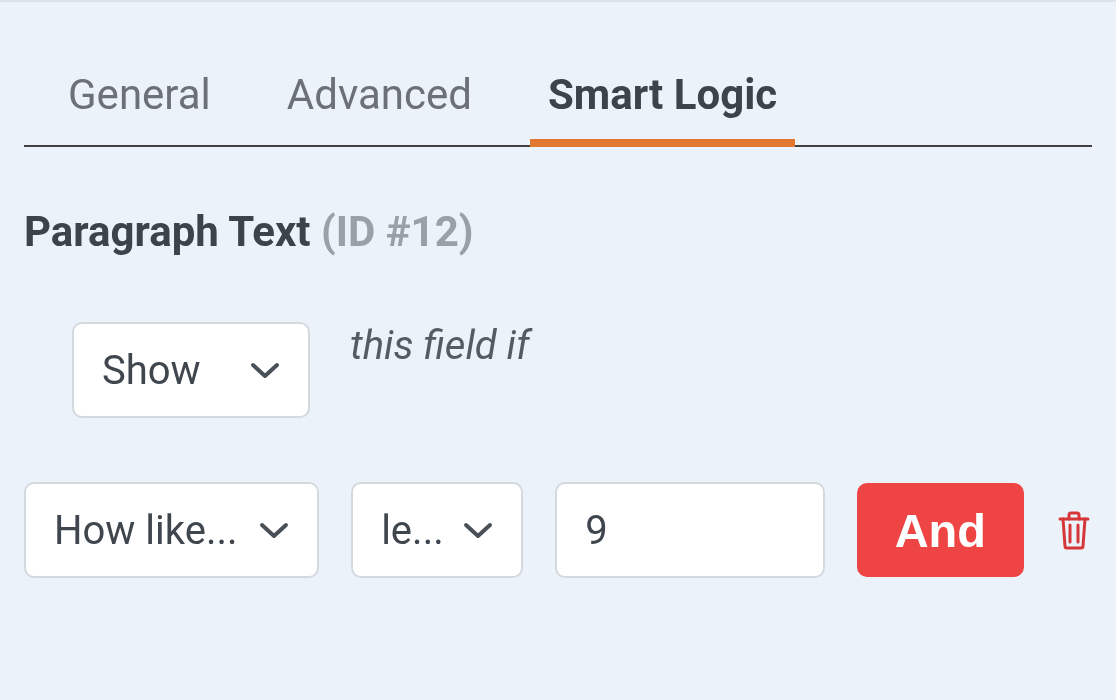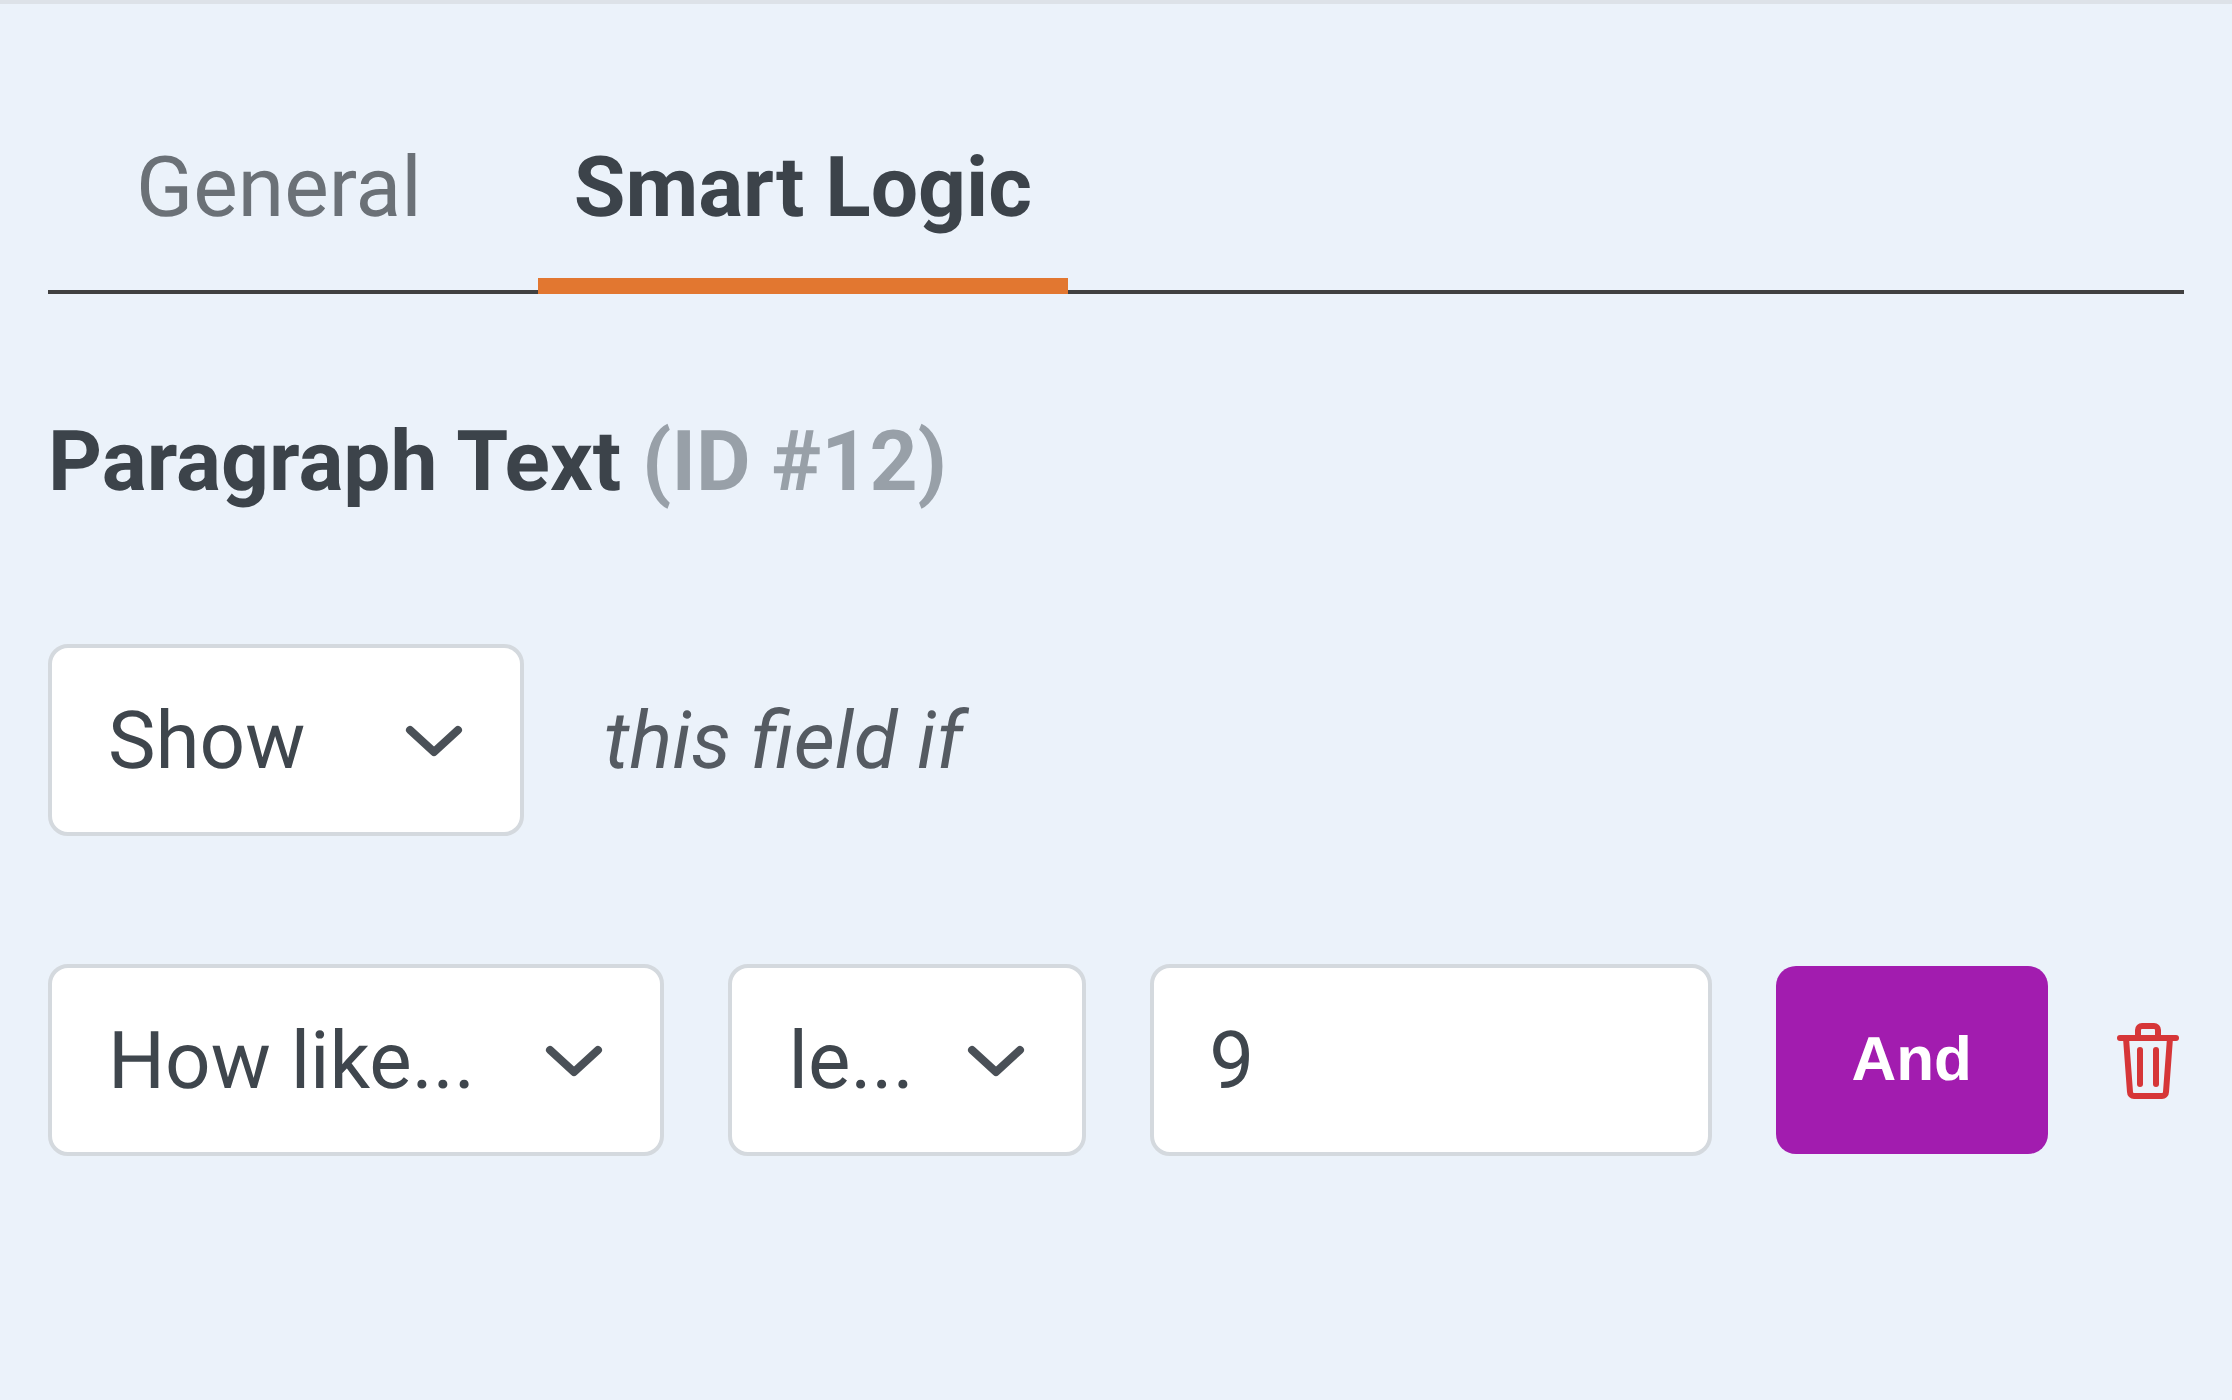--- a/index.html
+++ b/index.html
@@ -91,23 +91,23 @@
     font-weight: 600;
     display: flex;
     align-items: center;
     justify-content: center;
     line-height: 1;
     cursor: pointer;
     flex-shrink: 0;
   }
   .showhide-row {
     display: flex;
-    align-items: center;
     gap: 40px;
     margin-top: 66px;
+    margin-left: 48px;
   }
   .select-box, .text-input {
     background: #fff;
     border: 2px solid #d4d9de;
     border-radius: 10px;
     height: 96px;
     display: flex;
     align-items: center;
     justify-content: space-between;
     padding: 0 28px;
@@ -141,43 +141,44 @@
   .rule-row .select-box.field { width: 316px; }
   .rule-row .select-box.op { width: 182px; }
   .rule-row .text-input {
     width: 288px;
     cursor: text;
     justify-content: flex-start;
   }
   .and-btn {
     height: 94px;
     padding: 0 38px;
-    background: #a21caf;
+    background: #ef4444;
     color: #fff;
-    font-size: 31px;
+    font-size: 47px;
     font-weight: 600;
     border: none;
     border-radius: 10px;
     cursor: pointer;
   }
   .trash {
     cursor: pointer;
     color: #d63638;
     flex-shrink: 0;
   }
   .trash svg { display: block; }
   .sb-showhide { width: 238px; }
 </style>
 </head>
 <body>
 
 <div class="wrap">
 
   <div class="tabs">
     <div class="tab">General</div>
+    <div class="tab">Advanced</div>
     <div class="tab active">Smart Logic</div>
   </div>
 
   <div class="heading-row">
     <h2 class="heading">
       <span>Paragraph Text</span>
       <span class="muted">(ID #12)</span>
     </h2>
   </div>
 

